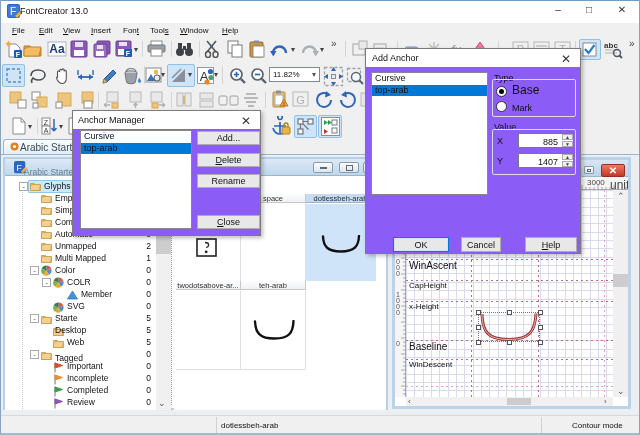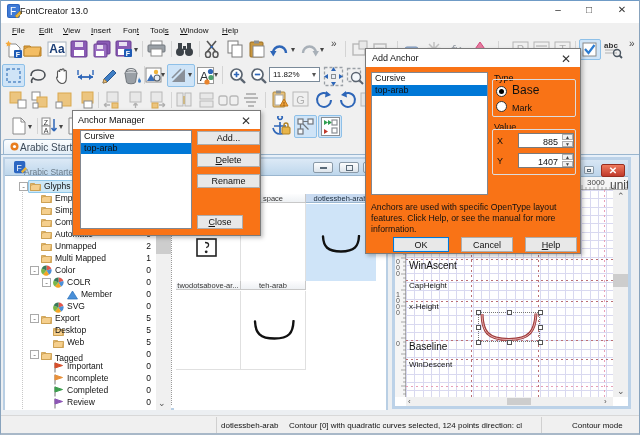--- a/index.html
+++ b/index.html
@@ -27,21 +27,21 @@
 #tab1 { position:absolute; left:2px; top:1px; width:110px; height:15px; background:linear-gradient(#fbfdfe,#e2edf7); border:1px solid #9ab6cf; border-bottom:none; border-radius:3px 3px 0 0; }
 #tabstrip { position:absolute; left:0; top:16px; width:640px; height:3px; background:#e7f0f9; border-top:1px solid #9ab6cf; }
 
 #mdi { position:absolute; left:0; top:157px; width:640px; height:258px; background:#eceff2; }
 .child { position:absolute; background:#fff; border:2px solid #b9cfe4; }
 .ctitle { position:absolute; left:0; top:0; right:0; height:17px; background:linear-gradient(#dcE9f6,#bed7ec); border-bottom:1px solid #9ab6cf; }
 
 .trow { position:absolute; left:0; font-size:8.5px; color:#111; white-space:nowrap; }
 .tnum { position:absolute; font-size:8.5px; color:#111; text-align:right; width:14px; }
 
-.dlg { position:absolute; background:#f97316; border:1px solid #7b7b7b; box-shadow:2px 2px 4px rgba(0,0,0,0.25); }
+.dlg { position:absolute; background:#8b5cf6; border:1px solid #7b7b7b; box-shadow:2px 2px 4px rgba(0,0,0,0.25); }
 .dlgtitle { position:absolute; left:0; top:0; right:0; height:18px; background:#ffffff; font-size:9px; color:#111; }
 .btn { position:absolute; background:#e8e8e8; border:1px solid #adadad; font-size:9px; color:#111; text-align:center; }
 .lbox { position:absolute; background:#fff; border:1px solid #828790; }
 .lsel { background:#0078d7; color:#fff; }
 .litem { font-size:9px; padding-left:3px; height:11.5px; line-height:11.5px; color:#111; }
 
 #status { position:absolute; left:0; top:415px; width:640px; height:20px; background:#f0f0f0; border-top:1px solid #d8d8d8; font-size:8px; color:#111; }
 </style>
 </head>
 <body>
@@ -489,21 +489,21 @@
             <path d="M5.5,5.5 L2,9.5 A5,5 0 0 1 0.7,3.5 z" fill="#7ab648"></path>
             <path d="M5.5,5.5 L0.7,3.5 A5,5 0 0 1 5.5,0.5 z" fill="#3a7a5a"></path>
           </svg>
           <div class="trow" style="left:62px;top:125.0px">SVG</div>
           <div class="tnum" style="left:132px;top:125.0px">0</div>
           <div class="abs" style="left:25px;top:138.1px;width:9px;height:9px;background:#fff;border:1px solid #aaa;font-size:8px;line-height:7px;text-align:center;color:#555">-</div>
           <svg class="abs" style="left:36px;top:137.6px" width="11" height="10">
             <path d="M0.5,2.5 l4,0 1.2,1.5 5,0 0,5.5 -10.2,0 z" fill="#eec073" stroke="#c89a4a" stroke-width="0.8"></path>
             <path d="M0.5,4.5 l2.5,-1 7.5,0 -1,6 -9,0 z" fill="#f5cf8d" stroke="#c89a4a" stroke-width="0.8"></path>
           </svg>
-          <div class="trow" style="left:50px;top:137.1px">Export</div>
+          <div class="trow" style="left:50px;top:137.1px">Starte</div>
           <div class="tnum" style="left:132px;top:137.1px">5</div>
           <svg class="abs" style="left:48px;top:149.6px" width="11" height="10">
             <path d="M0.5,2.5 l4,0 1.2,1.5 5,0 0,5.5 -10.2,0 z" fill="#eec073" stroke="#c89a4a" stroke-width="0.8"></path>
             <path d="M0.5,4.5 l2.5,-1 7.5,0 -1,6 -9,0 z" fill="#f5cf8d" stroke="#c89a4a" stroke-width="0.8"></path>
           </svg>
           <div class="trow" style="left:50px;top:149.1px">Desktop</div>
           <div class="tnum" style="left:132px;top:149.1px">5</div>
           <svg class="abs" style="left:48px;top:161.7px" width="11" height="10">
             <path d="M0.5,2.5 l4,0 1.2,1.5 5,0 0,5.5 -10.2,0 z" fill="#eec073" stroke="#c89a4a" stroke-width="0.8"></path>
             <path d="M0.5,4.5 l2.5,-1 7.5,0 -1,6 -9,0 z" fill="#f5cf8d" stroke="#c89a4a" stroke-width="0.8"></path>
@@ -748,21 +748,21 @@
         <span style="position:absolute;left:5px;top:4px">Anchor Manager</span>
     <span style="position:absolute;right:9px;top:3px;font-size:12px;color:#333">✕</span>
       </div>
   <div class="lbox" style="left:7px;top:19px;width:112px;height:99px">
     <div class="litem">Cursive</div>
     <div class="litem lsel">top-arab</div>
   </div>
   <div class="btn" style="left:124px;top:20px;width:63px;height:14px;line-height:13px">Add...</div>
   <div class="btn" style="left:124px;top:42px;width:63px;height:14px;line-height:13px"><u>D</u>elete</div>
   <div class="btn" style="left:124px;top:63px;width:63px;height:14px;line-height:13px">Rename</div>
-  <div class="btn" style="left:124px;top:104px;width:46px;height:14px;line-height:13px"><u>C</u>lose</div>
+  <div class="btn" style="left:124px;top:104px;width:63px;height:14px;line-height:13px"><u>C</u>lose</div>
 </div>
 
 <div class="dlg" style="left:364px;top:48px;width:216px;height:206px">
   <div class="dlgtitle">
         <span style="position:absolute;left:6px;top:4px">Add Anchor</span>
     <span style="position:absolute;right:9px;top:3px;font-size:12px;color:#333">✕</span>
       </div>
   <div class="lbox" style="left:5px;top:23px;width:117px;height:123px">
     <div class="litem">Cursive</div>
     <div class="litem lsel">top-arab</div>
@@ -777,26 +777,24 @@
   <div class="abs" style="left:128px;top:73px;font-size:9px;color:#111">Value</div>
   <div class="abs" style="left:126px;top:80px;width:84px;height:46px;border:1px solid #dcdcdc;border-radius:2px"></div>
   <div class="abs" style="left:131px;top:87px;font-size:9px;color:#111">X</div>
   <div class="abs" style="left:152px;top:84px;width:56px;height:15px;background:#fff;border:1px solid #7a7a7a;font-size:9px;color:#111;text-align:right;padding:2.5px 15px 0 0">885</div>
   <div class="abs" style="left:196px;top:85px;width:11px;height:6px;background:#f0f0f0;border:1px solid #adadad;font-size:5px;line-height:5px;text-align:center;color:#444">▲</div>
   <div class="abs" style="left:196px;top:92px;width:11px;height:6px;background:#f0f0f0;border:1px solid #adadad;font-size:5px;line-height:5px;text-align:center;color:#444">▼</div>
   <div class="abs" style="left:131px;top:107px;font-size:9px;color:#111">Y</div>
   <div class="abs" style="left:152px;top:104px;width:56px;height:15px;background:#fff;border:1px solid #7a7a7a;font-size:9px;color:#111;text-align:right;padding:2.5px 15px 0 0">1407</div>
   <div class="abs" style="left:196px;top:105px;width:11px;height:6px;background:#f0f0f0;border:1px solid #adadad;font-size:5px;line-height:5px;text-align:center;color:#444">▲</div>
   <div class="abs" style="left:196px;top:112px;width:11px;height:6px;background:#f0f0f0;border:1px solid #adadad;font-size:5px;line-height:5px;text-align:center;color:#444">▼</div>
-  <div class="abs" style="left:5px;top:153px;width:206px;font-size:8.7px;color:#111;line-height:10.8px">Anchors are used with specific OpenType layout<br>features. Click Help, or see the manual for more<br>information.</div>
   <div class="btn" style="left:27px;top:188px;width:56px;height:15px;line-height:14px;border:1px solid #0078d7;box-shadow:inset 0 0 0 1px #cde6f7">OK</div>
-  <div class="btn" style="left:95px;top:188px;width:52px;height:15px;line-height:14px">Cancel</div>
+  <div class="btn" style="left:95px;top:188px;width:40px;height:15px;line-height:14px">Cancel</div>
   <div class="btn" style="left:159px;top:188px;width:52px;height:15px;line-height:14px"><u>H</u>elp</div>
 </div>
 
 <div id="status">
   <div class="abs" style="left:215px;top:1px;width:1px;height:17px;background:#d0d0d0"></div>
   <div class="abs" style="left:220px;top:5px">dotlessbeh-arab</div>
-  <div class="abs" style="left:288px;top:5px">Contour [0] with quadratic curves selected, 124 points direction: cl</div>
   <div class="abs" style="left:540px;top:1px;width:1px;height:17px;background:#d0d0d0"></div>
   <div class="abs" style="left:571px;top:5px">Contour mode</div>
 </div>
 </div>
 
 </body></html>

